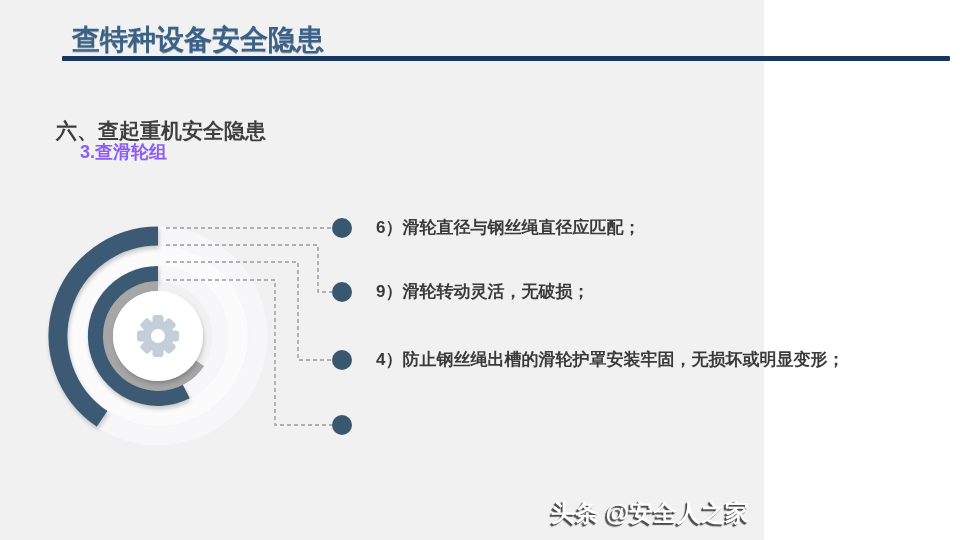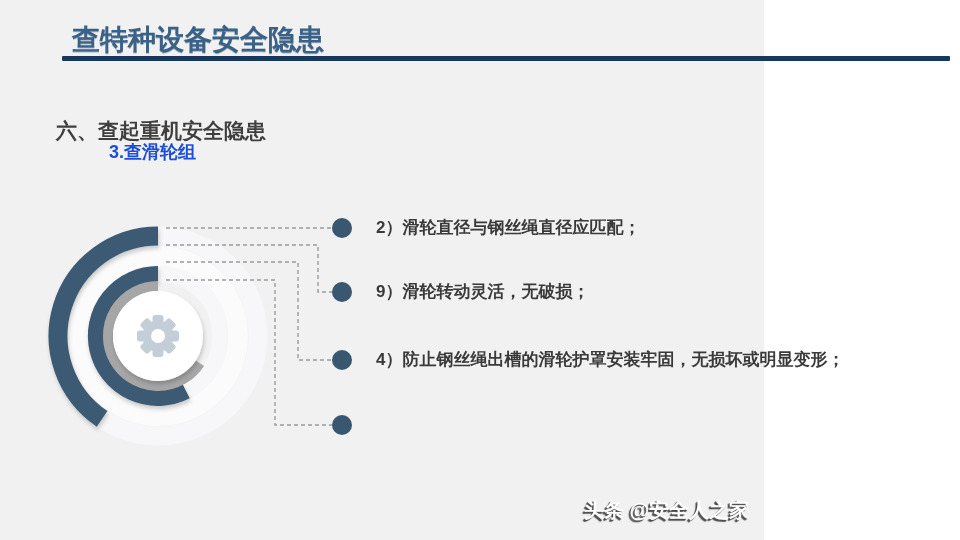--- a/index.html
+++ b/index.html
@@ -8,29 +8,29 @@
 
   .title{position:absolute;left:72px;top:21px;font-size:28px;font-weight:bold;
     color:#3a6186;letter-spacing:0px;white-space:nowrap;
     text-shadow:0 1px 0 rgba(23,55,94,.35);}
   .title-rule{position:absolute;left:62px;top:56px;width:888px;height:5px;
     background:#17375e;border-radius:1px;}
 
   .section-title{position:absolute;left:56px;top:85px;font-size:21px;font-weight:bold;
     color:#3f3f3f;white-space:nowrap;margin-top:32px;}
   .subsection-title{position:absolute;left:80px;top:140px;font-size:18px;font-weight:bold;
-    color:#1d4ed8;white-space:nowrap;margin-left:29px;}
+    color:#8b5cf6;white-space:nowrap;}
 
   .graphic{position:absolute;left:0;top:0;width:960px;height:540px;pointer-events:none;}
 
   .bullet-row{position:absolute;left:376px;height:24px;line-height:24px;
     font-size:17px;font-weight:bold;color:#3a3a3a;white-space:nowrap;}
   .b1{top:216px}.b2{top:280px}.b3{top:348px}.b4{top:413px}
 
-  .watermark{position:absolute;right:15px;top:497px;font-size:20px;font-weight:bold;
+  .watermark{position:absolute;right:15px;top:497px;font-size:24px;font-weight:bold;
     color:#ffffff;white-space:nowrap;
     text-shadow:-2px 2px 1px rgba(70,70,70,.95), -1px 1px 0 rgba(90,90,90,.8);}
 </style>
 </head>
 <body>
 
 <div class="slide">
 
   <div class="title">查特种设备安全隐患</div>
   <div class="title-rule"></div>
@@ -81,21 +81,21 @@
 
     <g fill="#3a5770">
       <circle cx="342" cy="228" r="10"></circle>
       <circle cx="342" cy="292" r="10"></circle>
       <circle cx="342" cy="360" r="10"></circle>
       <circle cx="342" cy="425" r="10"></circle>
     </g>
   </svg>
 
   <div class="bullet-row b1">
-    <span>2）滑轮直径与钢丝绳直径应匹配；</span>
+    <span>6）滑轮直径与钢丝绳直径应匹配；</span>
   </div>
   <div class="bullet-row b2">
     <span>9）滑轮转动灵活，无破损；</span>
   </div>
   <div class="bullet-row b3">
     <span>4）防止钢丝绳出槽的滑轮护罩安装牢固，无损坏或明显变形；</span>
   </div>
 
   <div class="watermark">头条 @安全人之家</div>
 

